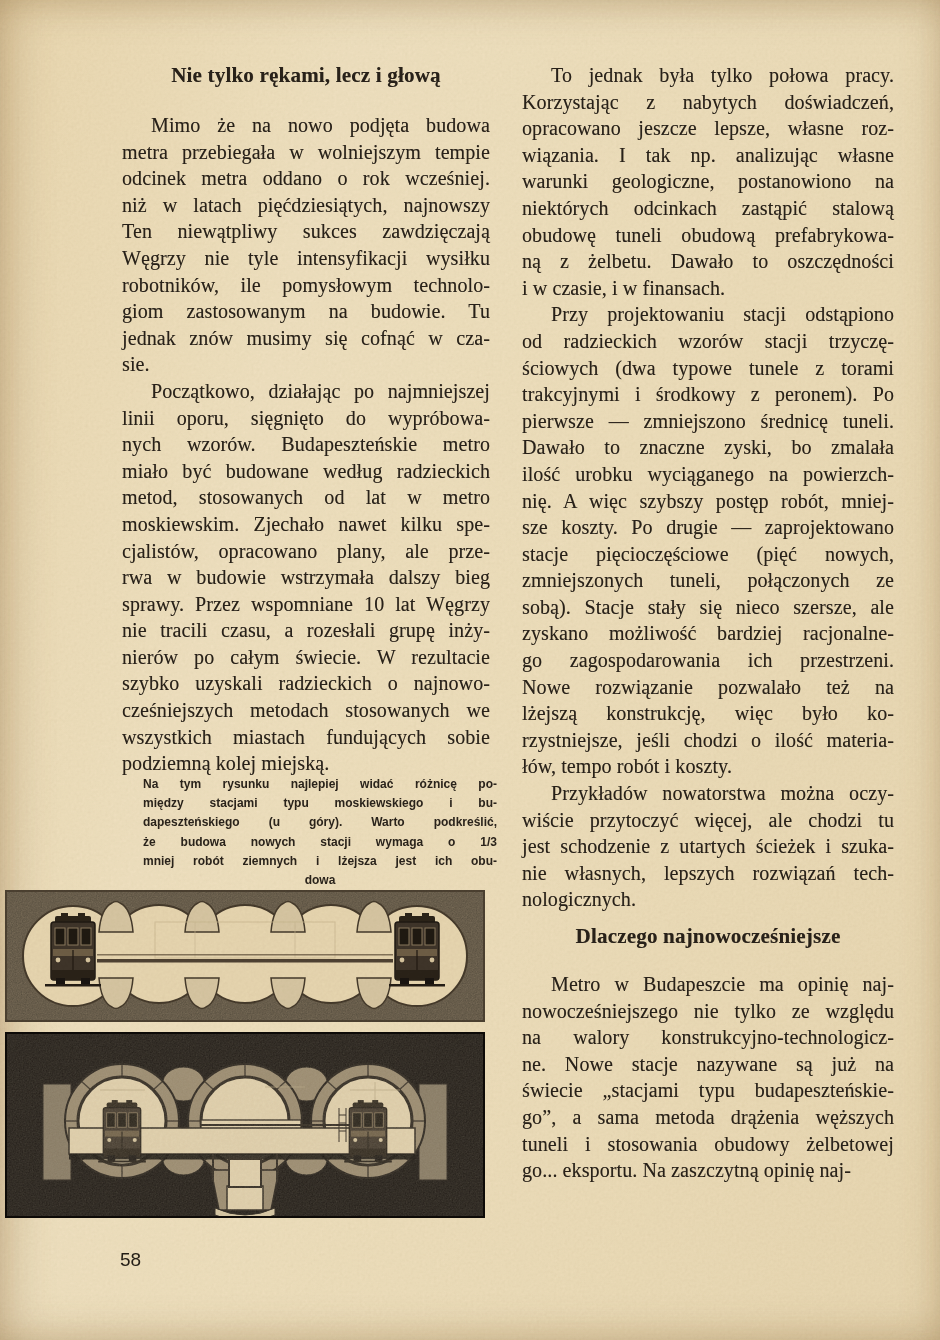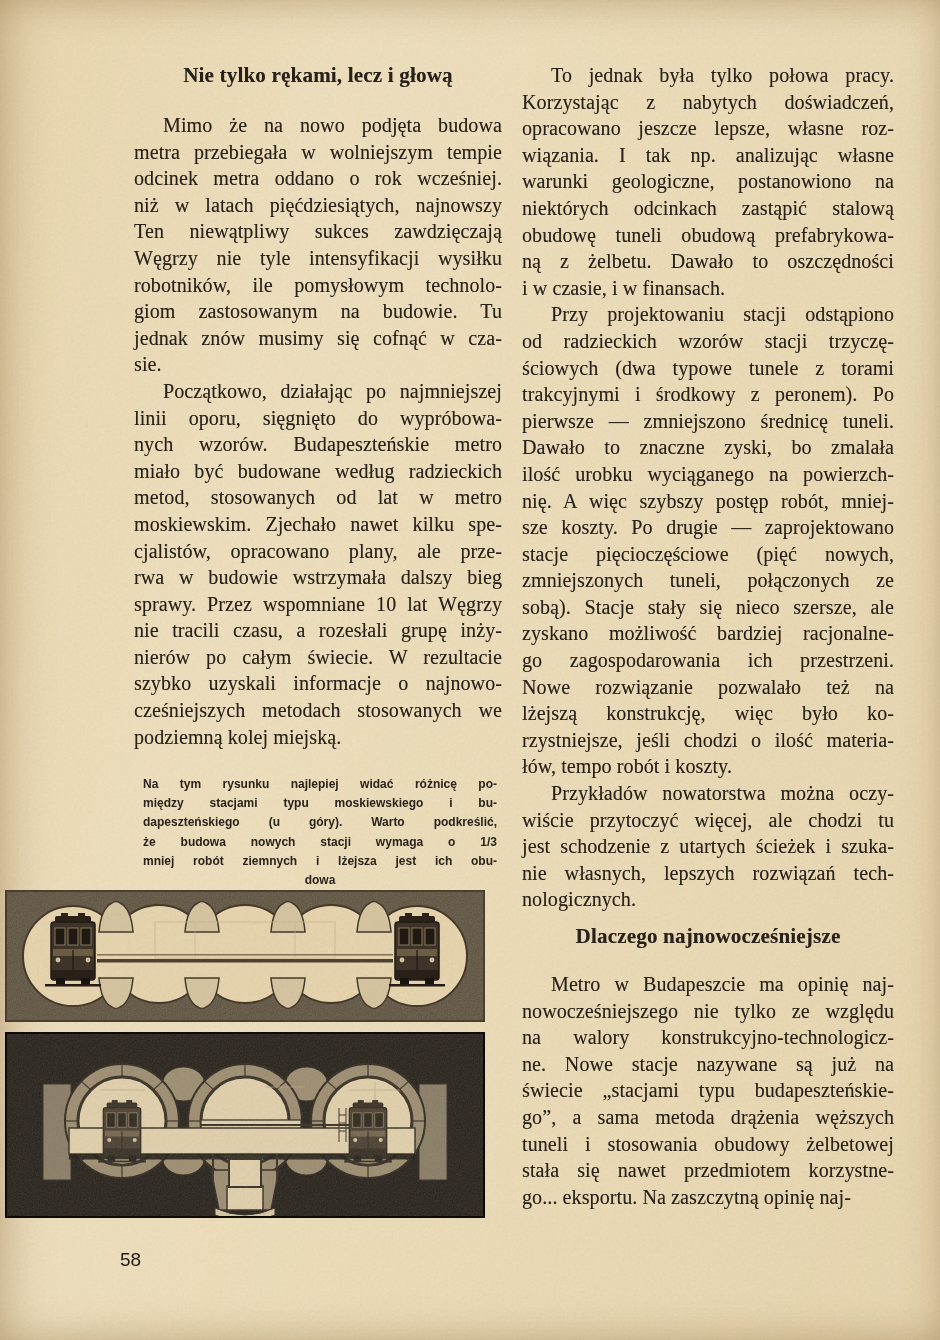--- a/index.html
+++ b/index.html
@@ -10,21 +10,21 @@
     background:linear-gradient(105deg,#eddbb4 0%,#f2e4c4 28%,#f0e1bf 58%,#ebdab5 100%);
     box-shadow:inset 28px 0 45px -18px rgba(130,95,45,.28),
                inset -22px 0 38px -18px rgba(130,95,45,.20),
                inset 0 26px 40px -22px rgba(130,95,45,.22),
                inset 0 -26px 40px -22px rgba(130,95,45,.22);
     overflow:hidden;
     font-family:"Liberation Serif", serif;
     color:#29221a;
   }
   .col{position:absolute;}
-  .col-left{left:134px;top:62px;width:368px;}
+  .col-left{left:122px;top:62px;width:368px;}
   .col-right{left:522px;top:62px;width:372px;}
   .heading{
     font-size:21px;line-height:27px;font-weight:bold;
     text-align:center;letter-spacing:.2px;margin:0 0 23px 0;
     text-shadow:.2px .2px 0 rgba(41,34,26,.4);
   }
   .heading-right{margin:10px 0 21px 0;}
   .body{font-size:20px;line-height:26.6px;letter-spacing:.1px;}
   .body .line{white-space:nowrap;}
   .line{text-align:justify;text-align-last:justify;text-shadow:.2px .2px 0 rgba(41,34,26,.35);}
@@ -71,22 +71,23 @@
         <div class="line">linii oporu, sięgnięto do wypróbowa-</div>
         <div class="line">nych wzorów. Budapeszteńskie metro</div>
         <div class="line">miało być budowane według radzieckich</div>
         <div class="line">metod, stosowanych od lat w metro</div>
         <div class="line">moskiewskim. Zjechało nawet kilku spe-</div>
         <div class="line">cjalistów, opracowano plany, ale prze-</div>
         <div class="line">rwa w budowie wstrzymała dalszy bieg</div>
         <div class="line">sprawy. Przez wspomniane 10 lat Węgrzy</div>
         <div class="line">nie tracili czasu, a rozesłali grupę inży-</div>
         <div class="line">nierów po całym świecie. W rezultacie</div>
-        <div class="line">szybko uzyskali informacje o najnowo-</div>
+        <div class="line">szybko uzyskali radzieckich o najnowo-</div>
         <div class="line">cześniejszych metodach stosowanych we</div>
+        <div class="line">wszystkich miastach fundujących sobie</div>
         <div class="line last">podziemną kolej miejską.</div>
       </div>
   </section>
 
   <div class="caption">
       <div class="line first">Na tym rysunku najlepiej widać różnicę po-</div>
       <div class="line">między stacjami typu moskiewskiego i bu-</div>
       <div class="line">dapeszteńskiego (u góry). Warto podkreślić,</div>
       <div class="line">że budowa nowych stacji wymaga o 1/3</div>
       <div class="line">mniej robót ziemnych i lżejsza jest ich obu-</div>
@@ -313,21 +314,20 @@
       </div>
     <h2 class="heading heading-right">Dlaczego najnowocześniejsze</h2>
     <div class="para body">
         <div class="line first">Metro w Budapeszcie ma opinię naj-</div>
         <div class="line">nowocześniejszego nie tylko ze względu</div>
         <div class="line">na walory konstrukcyjno-technologicz-</div>
         <div class="line">ne. Nowe stacje nazywane są już na</div>
         <div class="line">świecie „stacjami typu budapeszteńskie-</div>
         <div class="line">go”, a sama metoda drążenia węższych</div>
         <div class="line">tuneli i stosowania obudowy żelbetowej</div>
-        <div class="line">stała się nawet przedmiotem korzystne-</div>
         <div class="line last">go... eksportu. Na zaszczytną opinię naj-</div>
       </div>
   </section>
 
   <svg class="noise" width="940" height="1340">
     <filter id="paperN">
       <feTurbulence type="fractalNoise" baseFrequency="0.35" numOctaves="2" stitchTiles="stitch"></feTurbulence>
       <feColorMatrix type="matrix" values="0 0 0 0 0.45  0 0 0 0 0.38  0 0 0 0 0.25  0.14 0.14 0.14 0 0"></feColorMatrix>
     </filter>
     <rect width="940" height="1340" filter="url(#paperN)"></rect>

